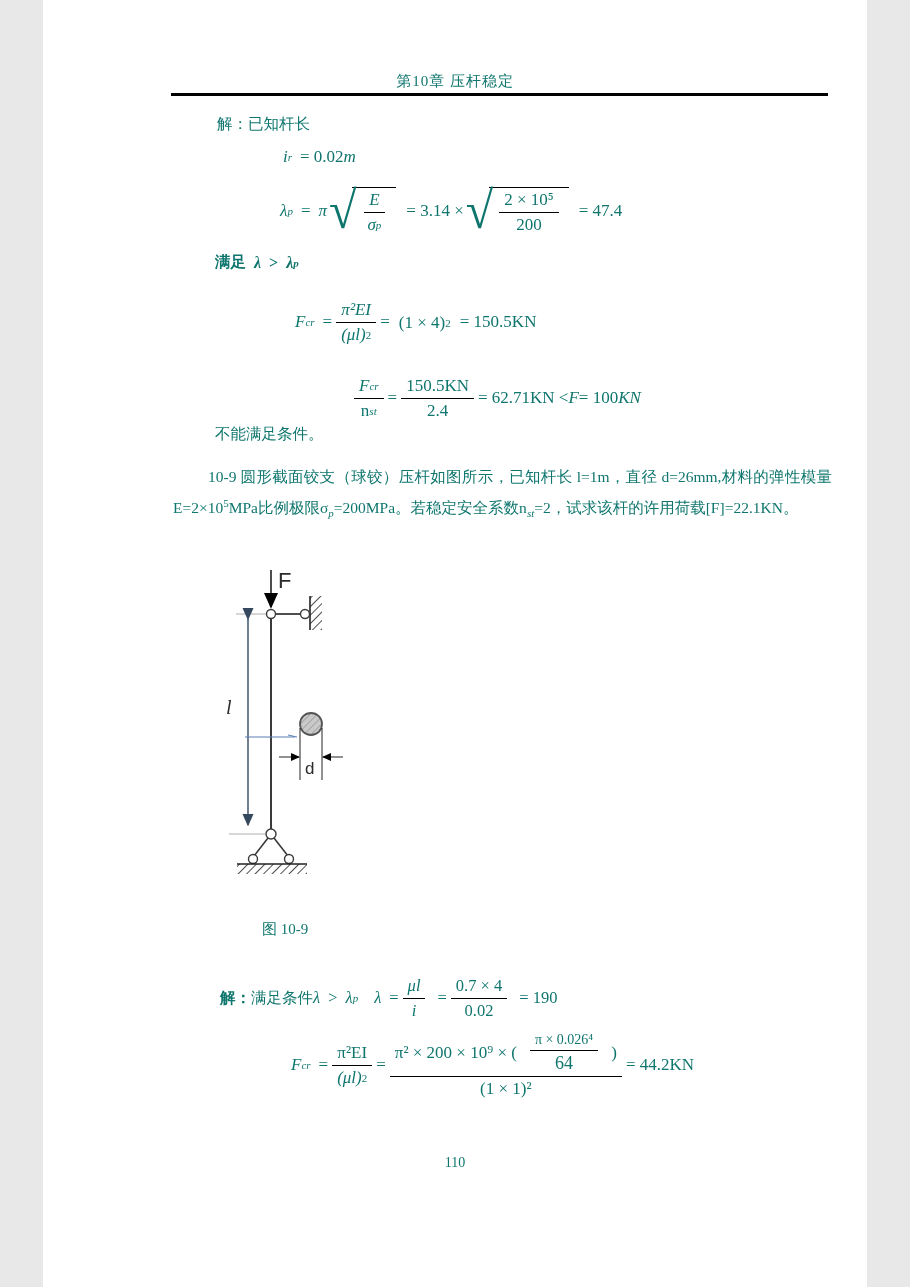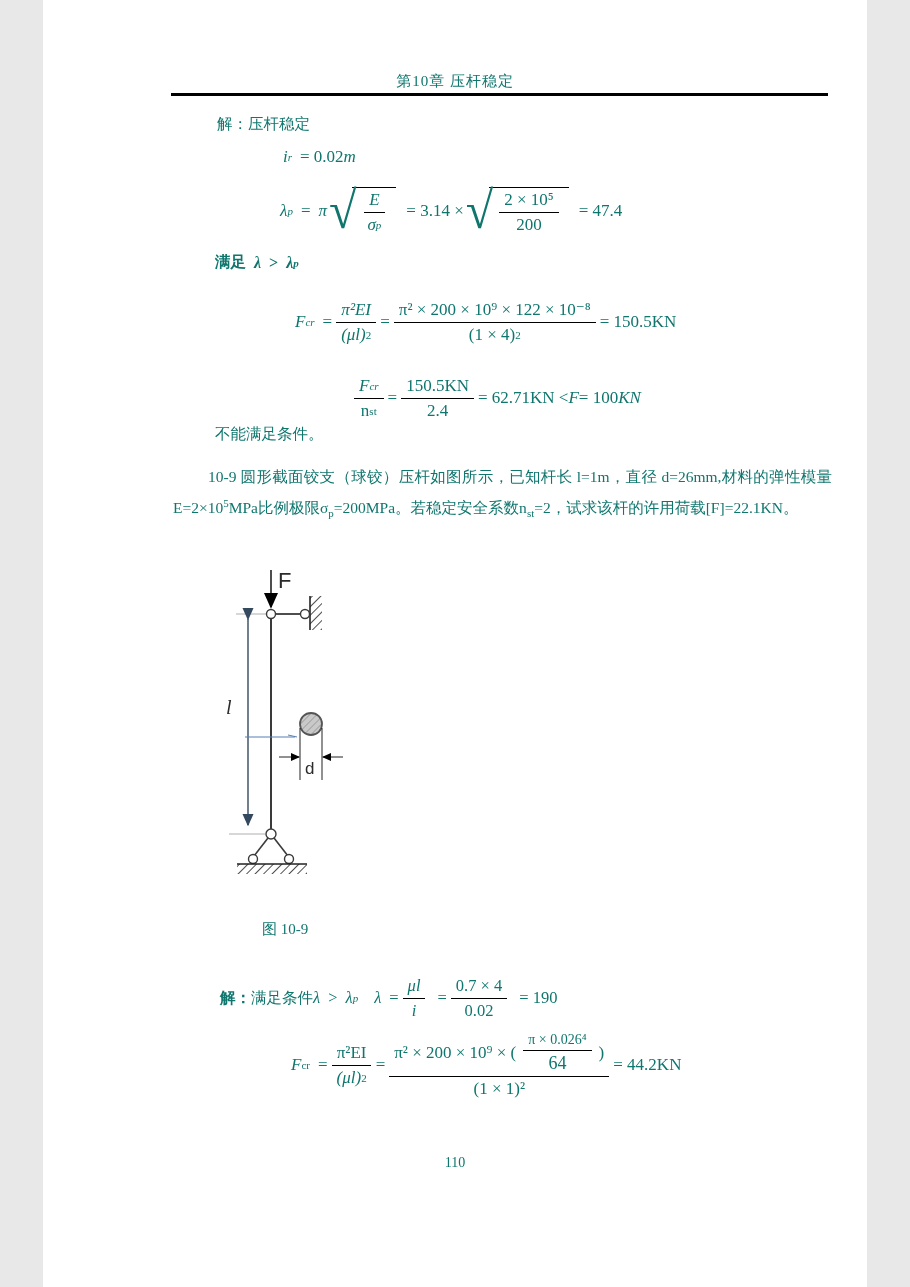--- a/index.html
+++ b/index.html
@@ -9,21 +9,21 @@
     background:#ffffff; color:#0f766e; overflow:hidden;
   }
   .abs { position:absolute; }
   .header-title { top:72px; left:0; width:100%; text-align:center; font-size:15px; letter-spacing:1px; }
   .header-rule { top:93px; left:128px; width:657px; height:3px; background:#000; }
 
   .body-text { font-size:15.5px; }
   .formula { display:flex; align-items:center; font-size:17px; white-space:nowrap; }
   .formula .gap { width:8px; display:inline-block; }
   .it { font-style:italic; }
-  sub { font-size:11px; }
+  sub { font-size:11px;font-style:italic; }
   sup { font-size:11px; }
 
   .frac { display:inline-flex; flex-direction:column; align-items:center; vertical-align:middle; margin:0 4px; }
   .frac .num { padding:0 5px 2px; border-bottom:1.6px solid #000; text-align:center; display:flex; align-items:center; justify-content:center; }
   .frac .den { padding:2px 5px 0; text-align:center; display:flex; align-items:center; justify-content:center; }
 
   .sqrt { display:inline-flex; align-items:center; margin:0 2px; }
   .sqrt .sign { font-size:50px; line-height:0.95; font-weight:400; margin-right:-4px; transform:scaleY(1.05); }
   .sqrt .radicand { border-top:1.6px solid #000; padding:2px 6px 0; }
 
@@ -35,21 +35,21 @@
   .page-number { top:1155px; left:0; width:100%; text-align:center; font-size:14px; }
 </style>
 </head>
 <body>
 
 <div class="page">
 
   <div class="abs header-title">第10章 压杆稳定</div>
   <div class="abs header-rule"></div>
 
-  <div class="abs body-text" style="left:174px; top:114px;">解：压杆稳定</div>
+  <div class="abs body-text" style="left:174px; top:114px;">解：已知杆长</div>
 
   <div class="abs formula" style="left:240px; top:147px;">
     <span class="it">i</span>
       <sub class="it">r</sub>
     <span class="gap"></span>
     <span>= 0.02</span>
       <span class="it">m</span>
   </div>
 
   <div class="abs formula" style="left:237px; top:180px; height:62px;">
@@ -104,21 +104,20 @@
       <span>=</span>
     <span class="frac">
       <span class="num it">π²EI</span>
       <span class="den">
           <span class="it">(μl)</span>
           <sup>2</sup>
         </span>
     </span>
     <span>=</span>
     <span class="frac">
-      <span class="num">π² × 200 × 10⁹ × 122 × 10⁻⁸</span>
       <span class="den">
           <span>(1 × 4)</span>
           <sup>2</sup>
         </span>
     </span>
     <span>= 150.5KN</span>
   </div>
 
   <div class="abs formula" style="left:307px; top:370px; height:56px;">
     <span class="frac">
@@ -241,21 +240,21 @@
       <span class="num">π²EI</span>
       <span class="den">
           <span class="it">(μl)</span>
           <sup>2</sup>
         </span>
     </span>
     <span>=</span>
     <span class="frac">
       <span class="num">
         <span>π² × 200 × 10⁹ × (</span>
-        <span class="frac" style="margin:0 7px;">
+        <span class="frac" style="margin:0 13px;">
           <span class="num" style="font-size:14px;">π × 0.026⁴</span>
           <span class="den" style="font-size:18px;">64</span>
         </span>
         <span>)</span>
       </span>
       <span class="den">(1 × 1)²</span>
     </span>
     <span>= 44.2KN</span>
   </div>
 

